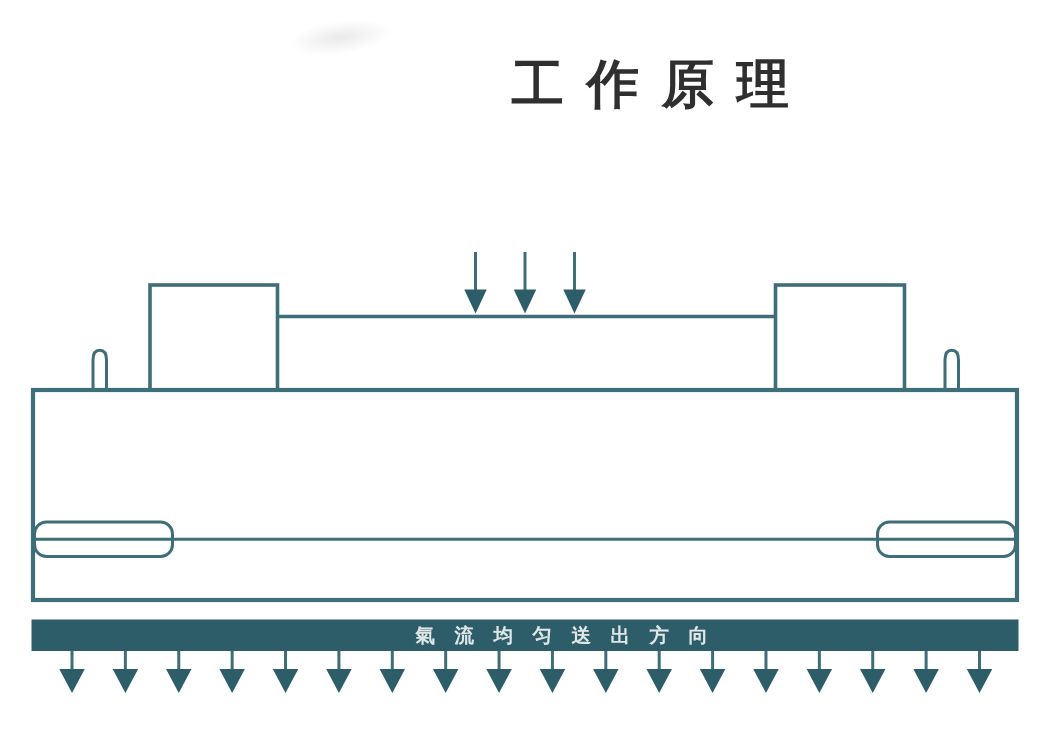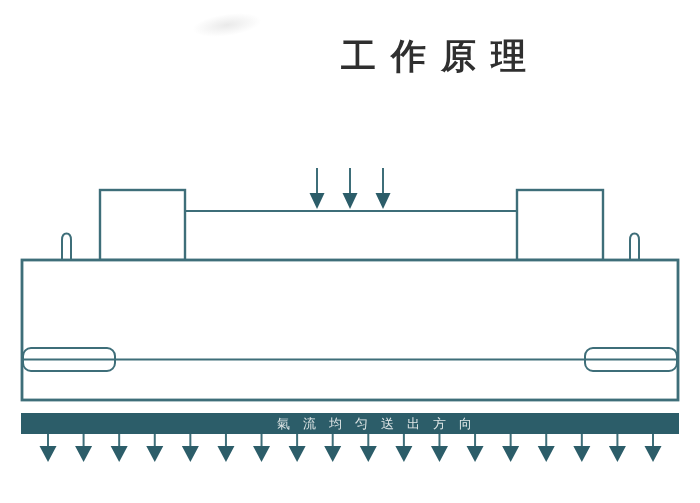--- a/index.html
+++ b/index.html
@@ -41,21 +41,21 @@
   .ln{stroke:var(--outline);fill:none;}
   .whitebox{fill:#ffffff;stroke:var(--outline);}
   .darkfill{fill:var(--dark);stroke:none;}
   .stem{stroke:var(--outline);stroke-width:2;}
   .head{fill:var(--dark);stroke:none;}
   .bar-label{
     position:absolute;
     left:277px;top:415px;
     height:18px;line-height:18px;
     font-size:13px;
-    font-weight:400;
+    font-weight:700;
     letter-spacing:13px;
     color:var(--bartext);
     white-space:nowrap;
   }
 </style>
 </head>
 <body>
 
 <div class="canvas">
 

